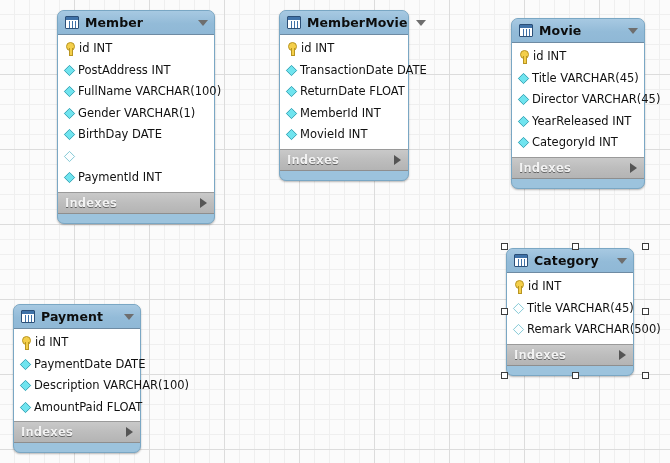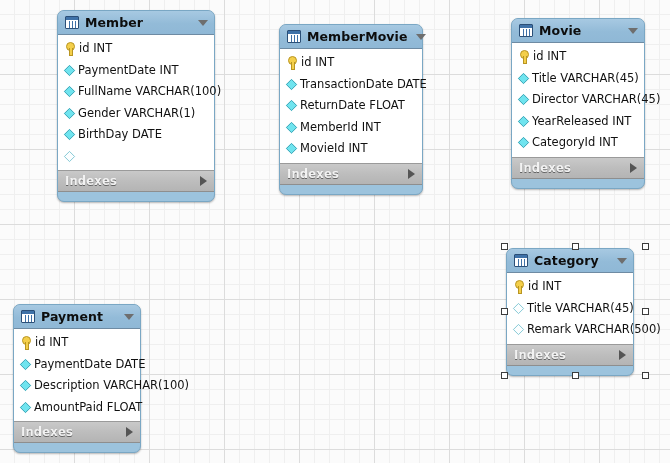--- a/index.html
+++ b/index.html
@@ -183,44 +183,48 @@
         <span class="tbl-name">Member</span>
         <span class="caret"></span>
       </div>
       <div class="tbl-body">
         <div class="col-row">
           <span class="ic-key"></span>
           <span class="col-label">id INT</span>
         </div>
         <div class="col-row">
           <span class="ic-dia"></span>
-          <span class="col-label">PaymentDate INT</span>
+          <span class="col-label">PostAddress INT</span>
         </div>
         <div class="col-row">
           <span class="ic-dia"></span>
           <span class="col-label">FullName VARCHAR(100)</span>
         </div>
         <div class="col-row">
           <span class="ic-dia"></span>
           <span class="col-label">Gender VARCHAR(1)</span>
         </div>
         <div class="col-row">
           <span class="ic-dia"></span>
           <span class="col-label">BirthDay DATE</span>
         </div>
         <div class="col-row">
           <span class="ic-dia hollow"></span>
         </div>
-      </div>
-      <div class="tbl-footer">
-        <span class="footer-label">Indexes</span>
-        <span class="footer-arrow"></span>
-      </div>
-    </div>
-    <div class="tbl" style="left: 279px; top: 10px; width: 144px; margin-top: 14px;">
+        <div class="col-row">
+          <span class="ic-dia"></span>
+          <span class="col-label">PaymentId INT</span>
+        </div>
+      </div>
+      <div class="tbl-footer">
+        <span class="footer-label">Indexes</span>
+        <span class="footer-arrow"></span>
+      </div>
+    </div>
+    <div class="tbl" style="left: 279px; top: 10px; width: 130px;">
       <div class="tbl-title">
         <span class="tbl-icon"></span>
         <span class="tbl-name">MemberMovie</span>
         <span class="caret"></span>
       </div>
       <div class="tbl-body">
         <div class="col-row">
           <span class="ic-key"></span>
           <span class="col-label">id INT</span>
         </div>

